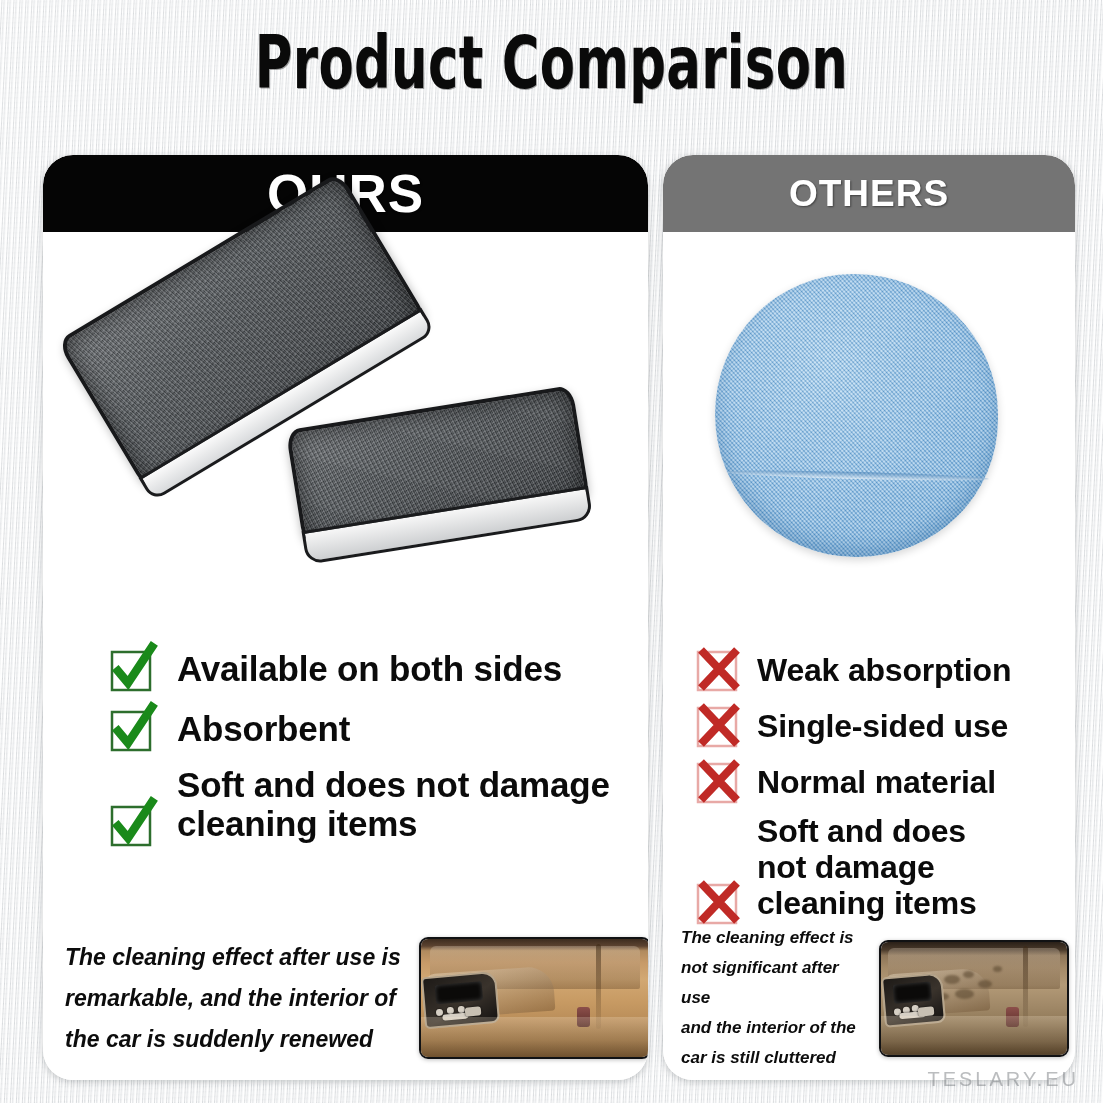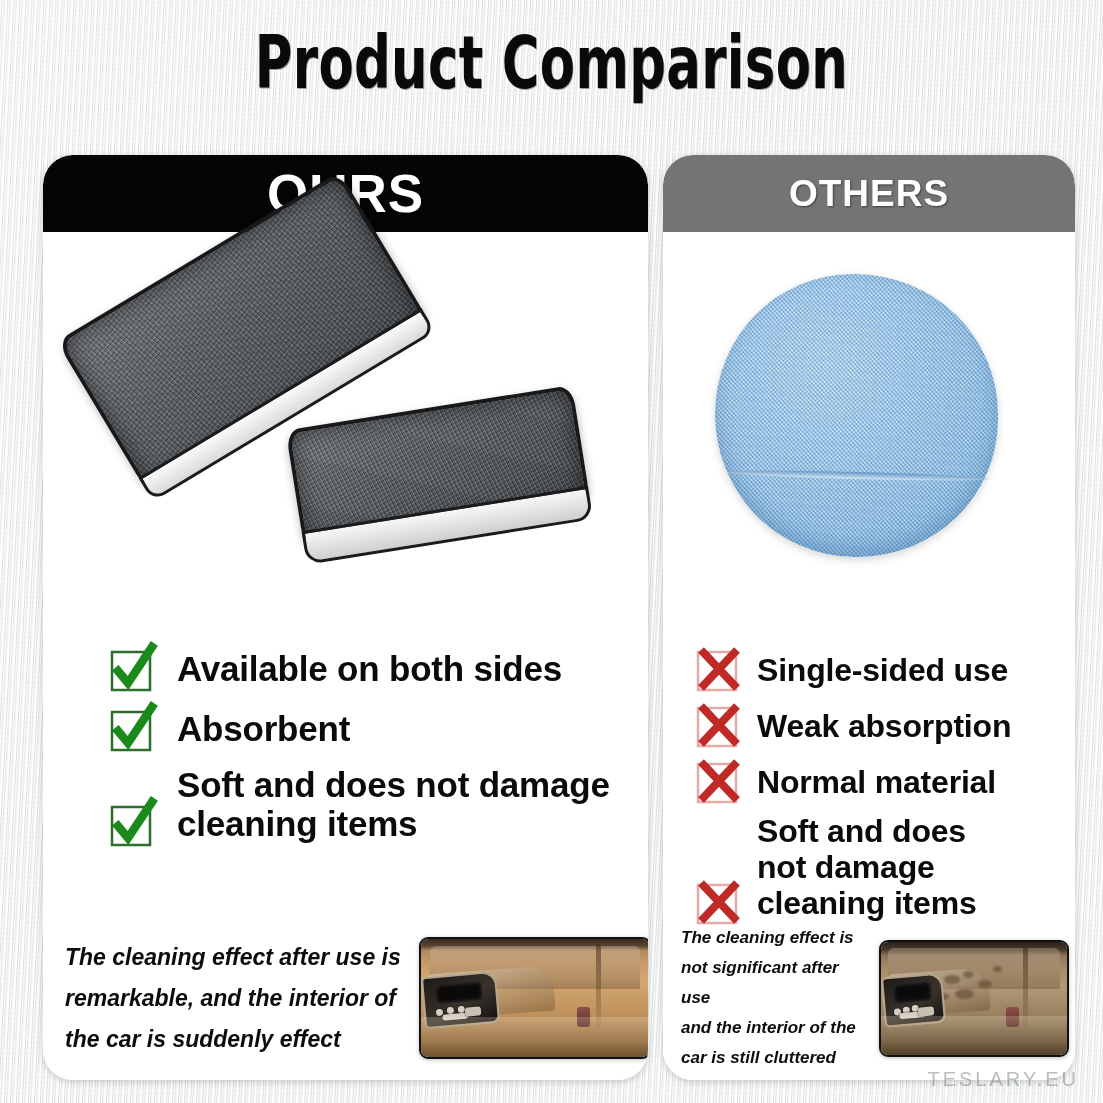--- a/index.html
+++ b/index.html
@@ -361,21 +361,21 @@
       </span>
       <span class="feature-text" style="max-width:455px;">Soft and does not damage cleaning items</span>
     </div>
 
   </div>
 
   <div id="footer-ours" class="footer">
     <div id="caption-ours" class="caption">
       <div>The cleaning effect after use is</div>
       <div>remarkable, and the interior of</div>
-      <div>the car is suddenly effect</div>
+      <div>the car is suddenly renewed</div>
     </div>
     <div id="thumb-ours" class="thumb">
       <div class="car-scene car-clean">
         <div class="seat-back"></div>
         <div class="seat-divider"></div>
         <div class="armrest"></div>
         <div class="console">
           <div class="buttons">
               <span></span>
               <span></span>
@@ -406,31 +406,31 @@
 
   <div id="features-others" class="features">
 
     <div class="feature-row">
       <span class="mark">
         <svg viewBox="0 0 52 52">
           <rect x="6" y="9" width="38" height="38" fill="none" stroke="#e8a9a6" stroke-width="2.5"></rect>
           <path d="M9 7 L45 45 M45 7 L9 45" fill="none" stroke="#c02a26" stroke-width="8" stroke-linecap="butt"></path>
         </svg>
       </span>
-      <span class="feature-text">Single-sided use</span>
+      <span class="feature-text">Weak absorption</span>
     </div>
 
     <div class="feature-row">
       <span class="mark">
         <svg viewBox="0 0 52 52">
           <rect x="6" y="9" width="38" height="38" fill="none" stroke="#e8a9a6" stroke-width="2.5"></rect>
           <path d="M9 7 L45 45 M45 7 L9 45" fill="none" stroke="#c02a26" stroke-width="8" stroke-linecap="butt"></path>
         </svg>
       </span>
-      <span class="feature-text">Weak absorption</span>
+      <span class="feature-text">Single-sided use</span>
     </div>
 
     <div class="feature-row">
       <span class="mark">
         <svg viewBox="0 0 52 52">
           <rect x="6" y="9" width="38" height="38" fill="none" stroke="#e8a9a6" stroke-width="2.5"></rect>
           <path d="M9 7 L45 45 M45 7 L9 45" fill="none" stroke="#c02a26" stroke-width="8" stroke-linecap="butt"></path>
         </svg>
       </span>
       <span class="feature-text">Normal material</span>

